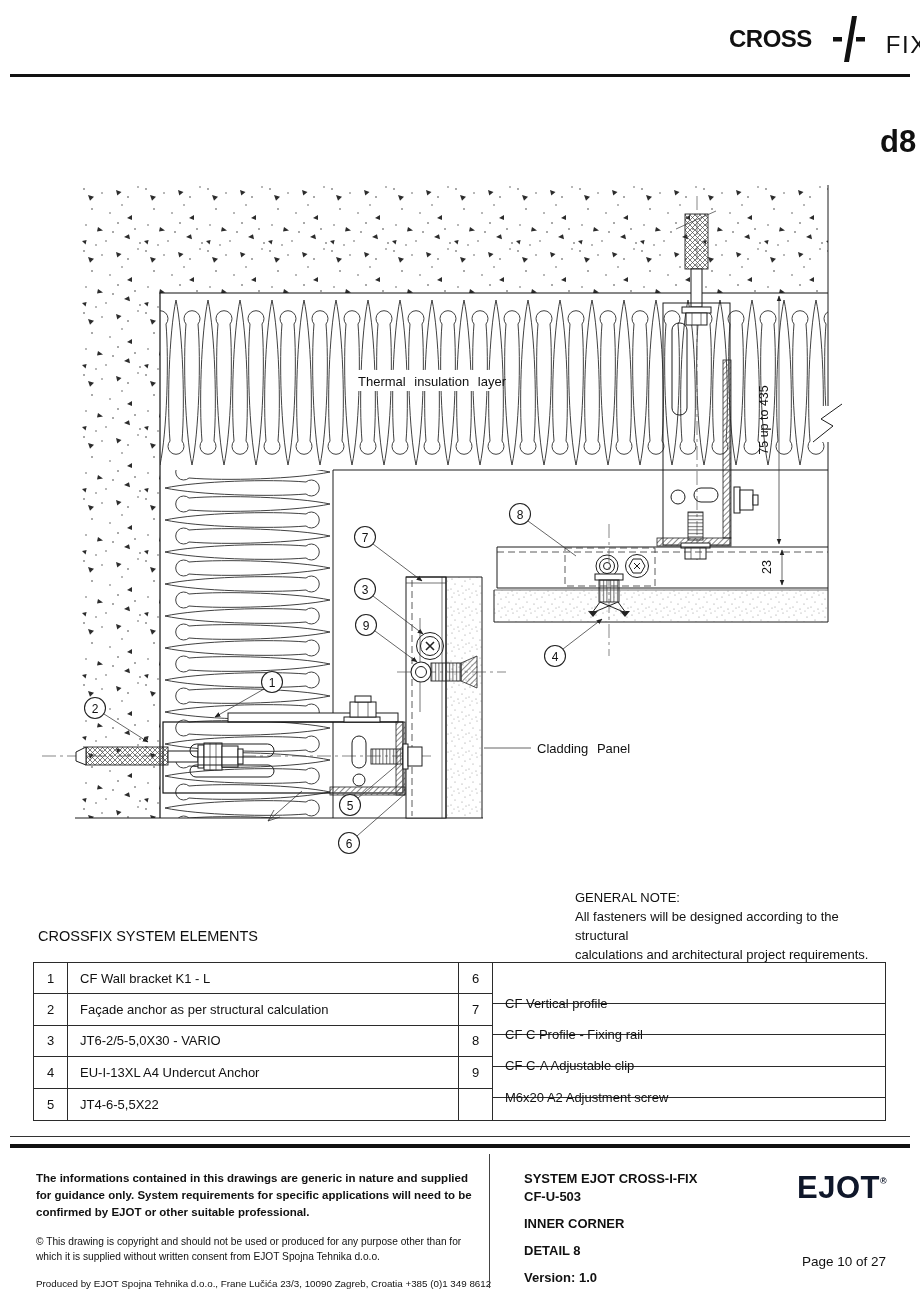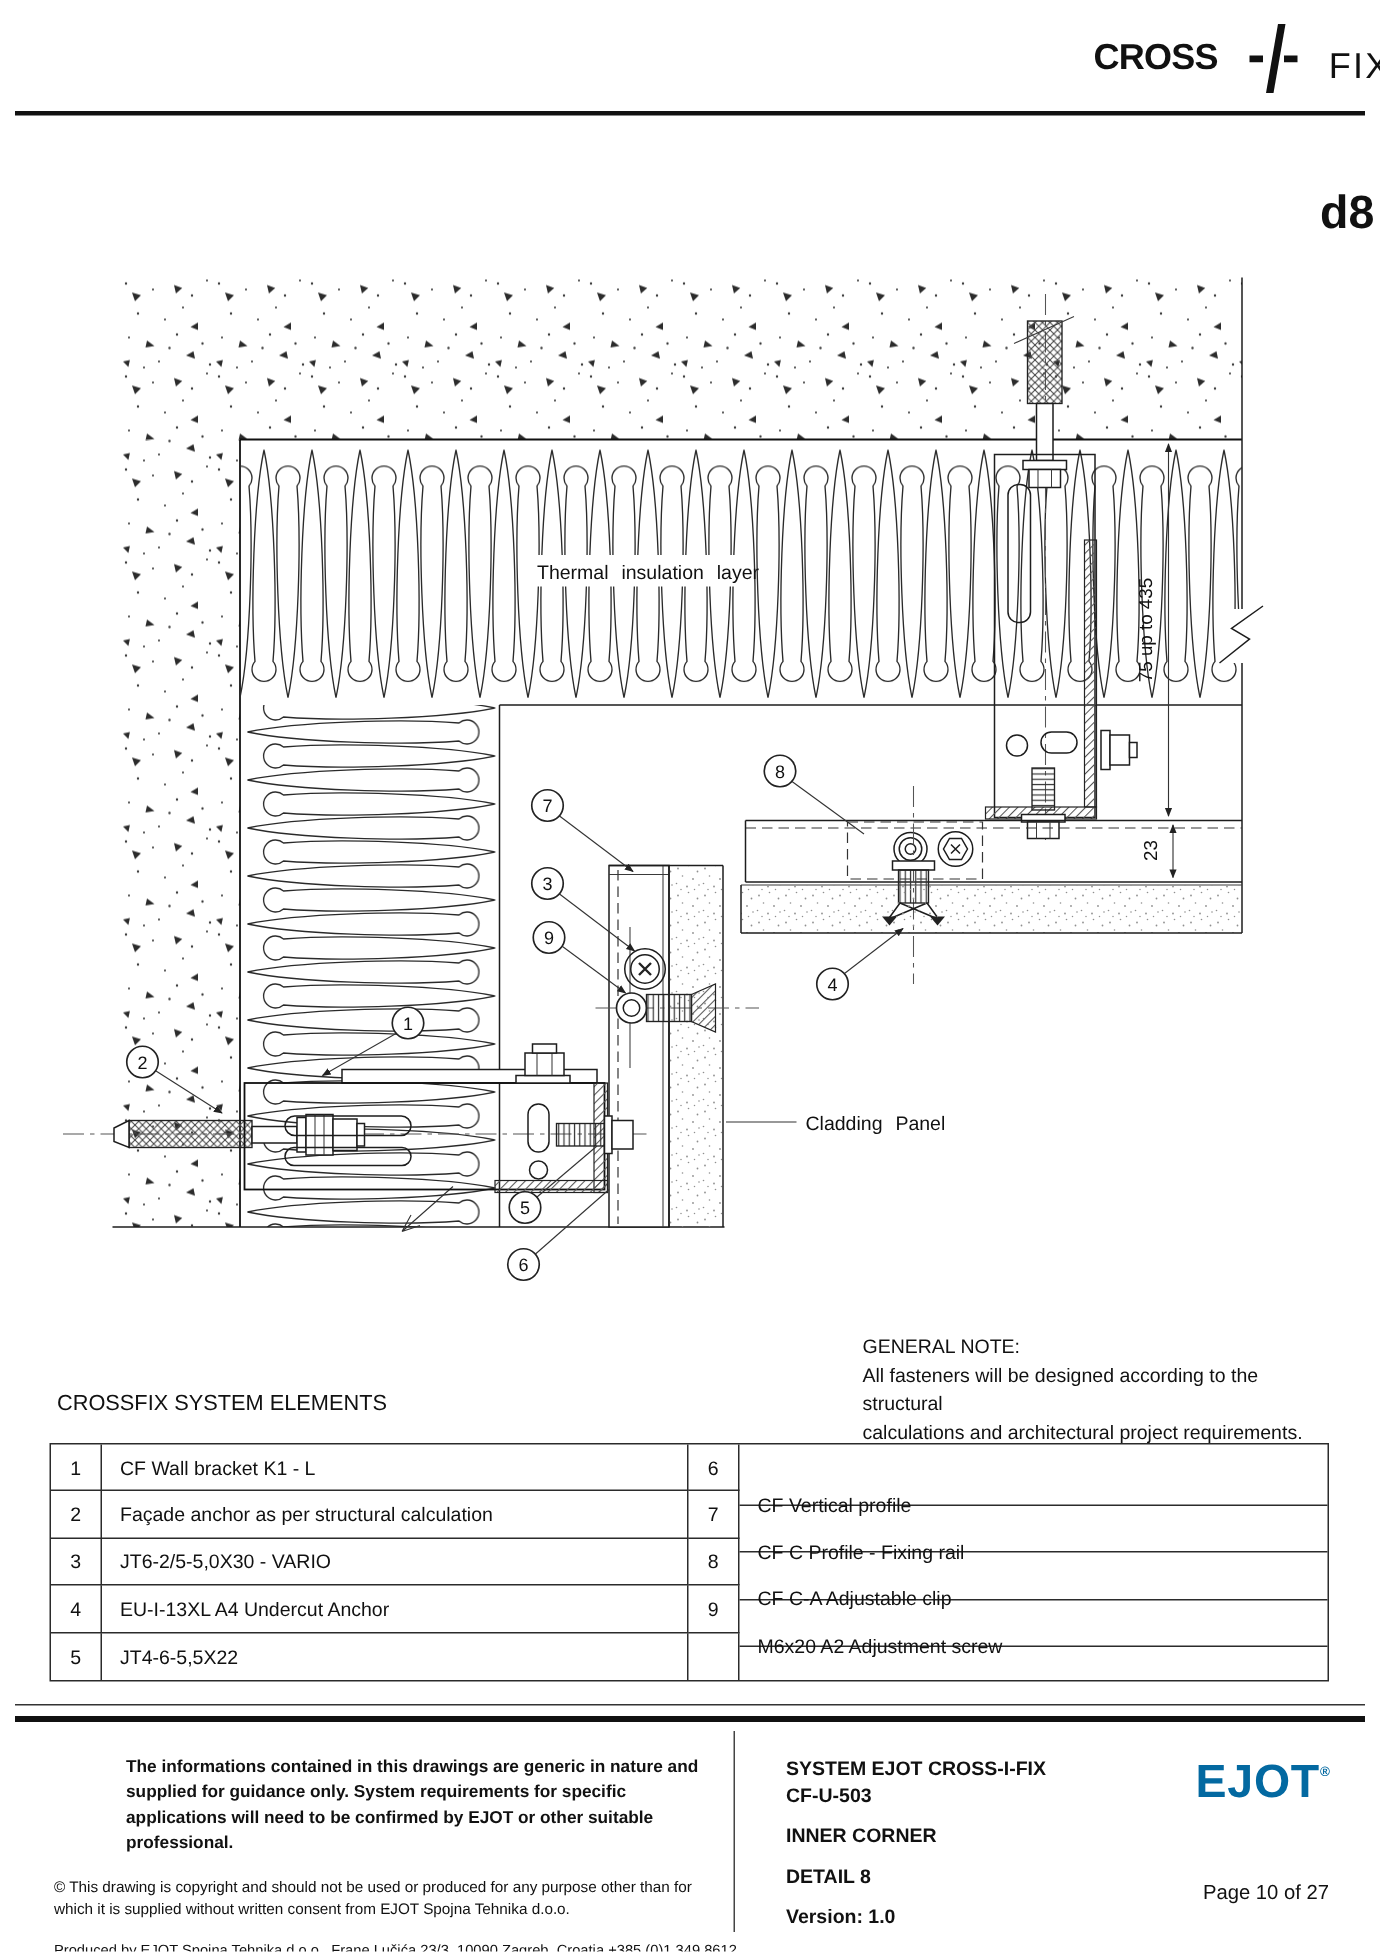--- a/index.html
+++ b/index.html
@@ -41,27 +41,27 @@
   .tbl .c{border-right:1px solid #2b2b2b;border-bottom:1px solid #2b2b2b;display:flex;align-items:center;}
   .tbl .n{justify-content:center;}
   .tbl .d{padding-left:12px;}
   .tbl .lr{border-right:none;margin-top:40px;}
   .tbl .lb{border-bottom:none;}
 
   
   .rule-thin{left:10px;top:1136px;width:900px;height:1px;background:#333;}
   .rule-thick{left:10px;top:1144px;width:900px;height:4px;background:#111;}
   .foot-left{left:36px;top:1170px;width:438px;}
-  .foot-left .bold{font-size:11.5px;font-weight:700;line-height:17px;margin-left:48px;}
+  .foot-left .bold{font-size:11.5px;font-weight:700;line-height:17px;}
   .foot-left .copy{font-size:10.2px;line-height:15px;margin-top:13px;}
   .foot-left .prod{font-size:9.8px;margin-top:14px;white-space:nowrap;}
   .foot-divider{left:489px;top:1154px;width:1px;height:134px;background:#444;}
   .foot-center{left:524px;top:1170px;font-weight:700;font-size:13px;line-height:18px;}
   .foot-center .gap{margin-top:9px;}
-  .ejot{left:797px;top:1166px;color:#0369a1;font-size:31px;font-weight:800;letter-spacing:.5px;line-height:30px;}
+  .ejot{left:797px;top:1166px;color:#0f172a;font-size:31px;font-weight:800;letter-spacing:.5px;line-height:30px;}
   .ejot sup{font-size:9px;vertical-align:14px;}
   .page{left:700px;top:1254px;width:186px;text-align:right;font-size:13.5px;}
 </style>
 </head>
 <body>
 
 <div class="abs top-rule"></div>
 <div class="abs brand">
   <span class="cross">CROSS</span>
   <svg width="34" height="52" viewBox="0 0 34 52">

